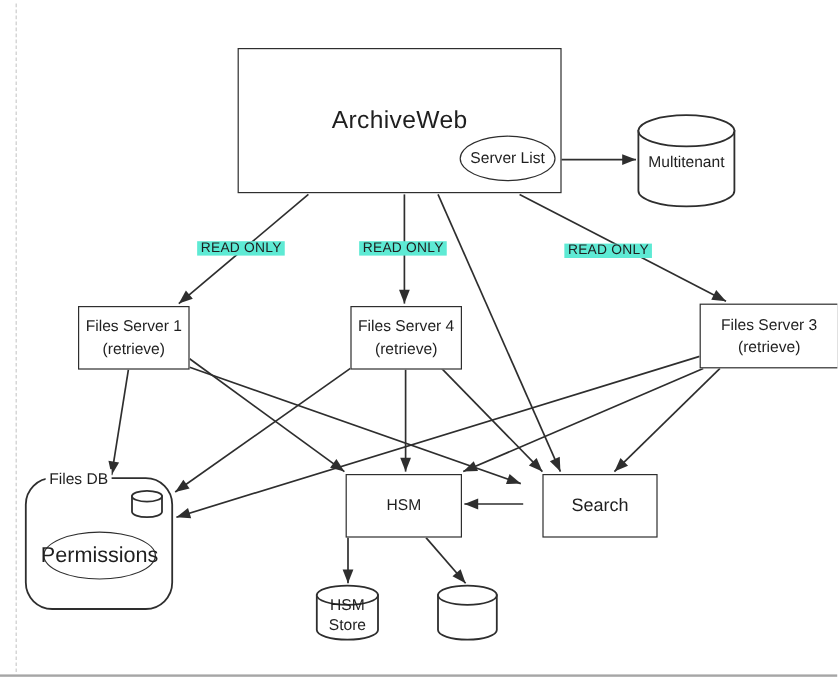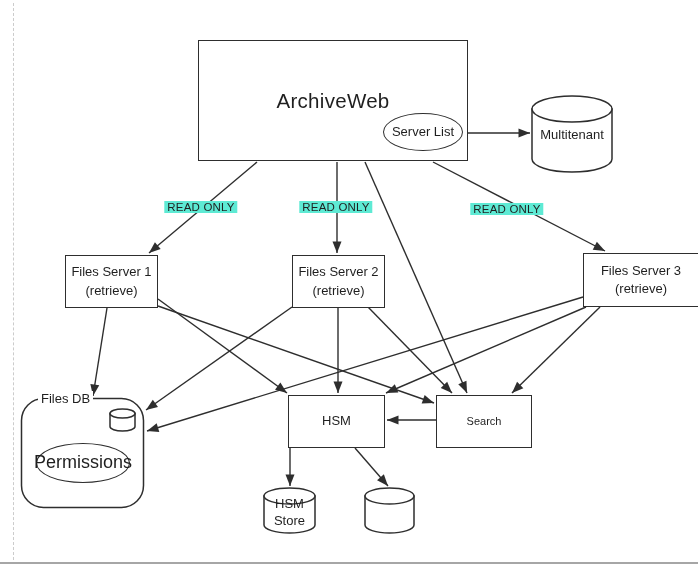--- a/index.html
+++ b/index.html
@@ -86,32 +86,32 @@
 
   <div class="read-only" style="left:201px;top:207px;">READ ONLY</div>
   <div class="read-only" style="left:336px;top:207px;">READ ONLY</div>
   <div class="read-only" style="left:507px;top:209px;">READ ONLY</div>
 
   <div class="box" style="left:65px;top:255px;width:93px;height:53px;">
     <span>Files Server 1</span>
     <span>(retrieve)</span>
   </div>
   <div class="box" style="left:292px;top:255px;width:93px;height:53px;">
-    <span>Files Server 2</span>
+    <span>Files Server 4</span>
     <span>(retrieve)</span>
   </div>
   <div class="box" style="left:583px;top:253px;width:116px;height:54px;">
     <span>Files Server 3</span>
     <span>(retrieve)</span>
   </div>
 
   <div class="box" style="left:288px;top:395px;width:97px;height:53px;">
     <span>HSM</span>
   </div>
-  <div class="box" style="left:436px;top:395px;width:96px;height:53px;font-size:11px;">
+  <div class="box" style="left:452px;top:395px;width:96px;height:53px;font-size:15px;">
     <span>Search</span>
   </div>
 
   <div class="float-label" style="left:38px;top:391px;">Files DB</div>
   <div class="box ellipse" style="left:36px;top:443px;width:94px;height:40px;font-size:18px;">
     <span>Permissions</span>
   </div>
 
   <div class="cyl-label" style="left:264px;top:492px;width:51px;height:41px;">
     <span>HSM</span>

